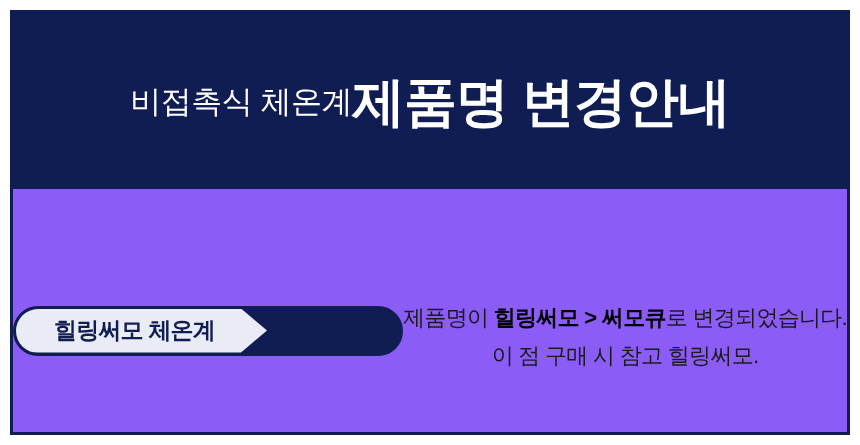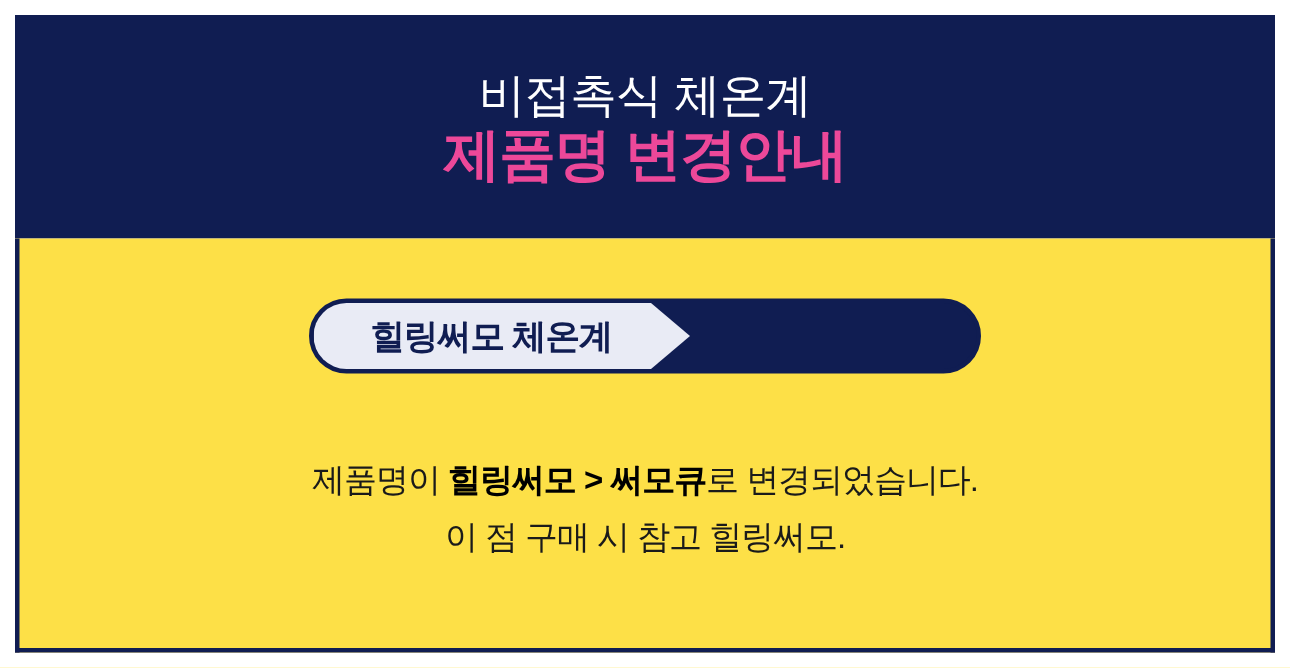--- a/index.html
+++ b/index.html
@@ -22,57 +22,58 @@
     height: 425px;
     box-sizing: border-box;
     display: flex;
     flex-direction: column;
     background: #ffffff;
   }
 
   
   .notice-header {
     background: #101d52;
-    height: 149px;
+    height: 179px;
     box-sizing: border-box;
     display: flex;
-    flex-direction: column;
+    flex-direction: row;
     align-items: center;
     justify-content: center;
     padding-top: 4px;
   }
   .header-subtitle {
     color: #ffffff;
     font-size: 31px;
     font-weight: 400;
     line-height: 1.15;
     letter-spacing: -0.5px;
     white-space: nowrap;
   }
   .header-title {
-    color: #ec4899;
-    font-size: 38px;
+    color: #ffffff;
+    font-size: 53px;
     font-weight: 700;
     line-height: 1.2;
     letter-spacing: -1px;
     margin-top: 0;
     white-space: nowrap;
   }
 
   
   .notice-body {
     flex: 1;
     border-left: 3px solid #101d52;
     border-right: 3px solid #101d52;
     border-bottom: 3px solid #101d52;
     box-sizing: border-box;
     display: flex;
-    flex-direction: column;
+    flex-direction: row;
     align-items: center;
-    background: #fde047;
+    background: #8b5cf6;
+    justify-content: space-between;
   }
 
   
   .name-change-pill {
     position: relative;
     margin-top: 40px;
     width: 448px;
     height: 50px;
     border-radius: 25px;
     background: #101d52;

